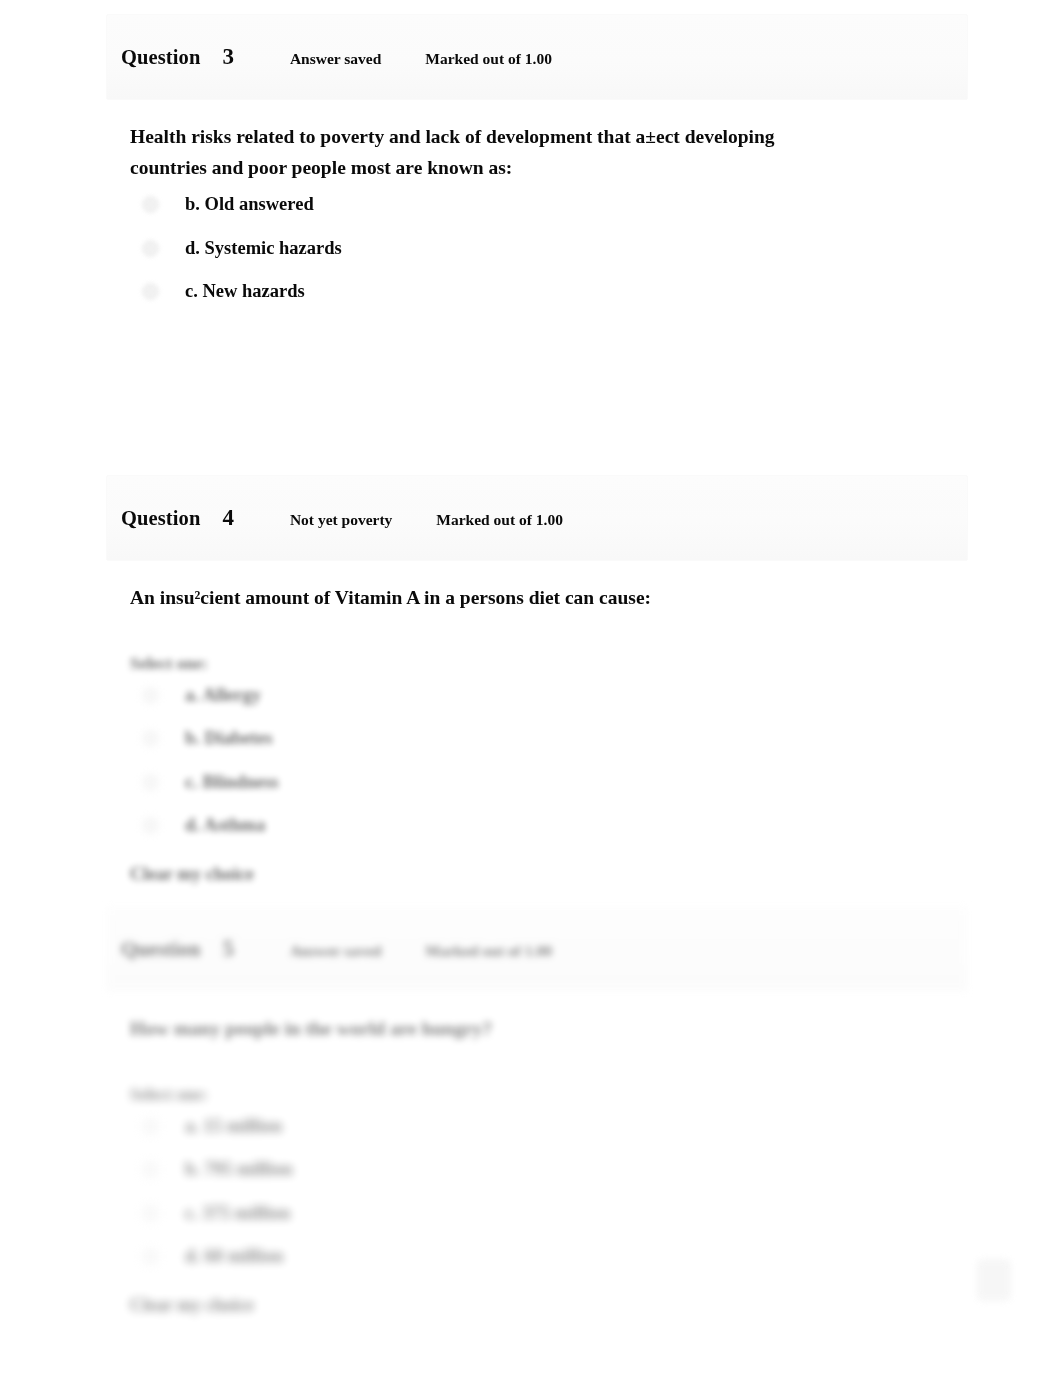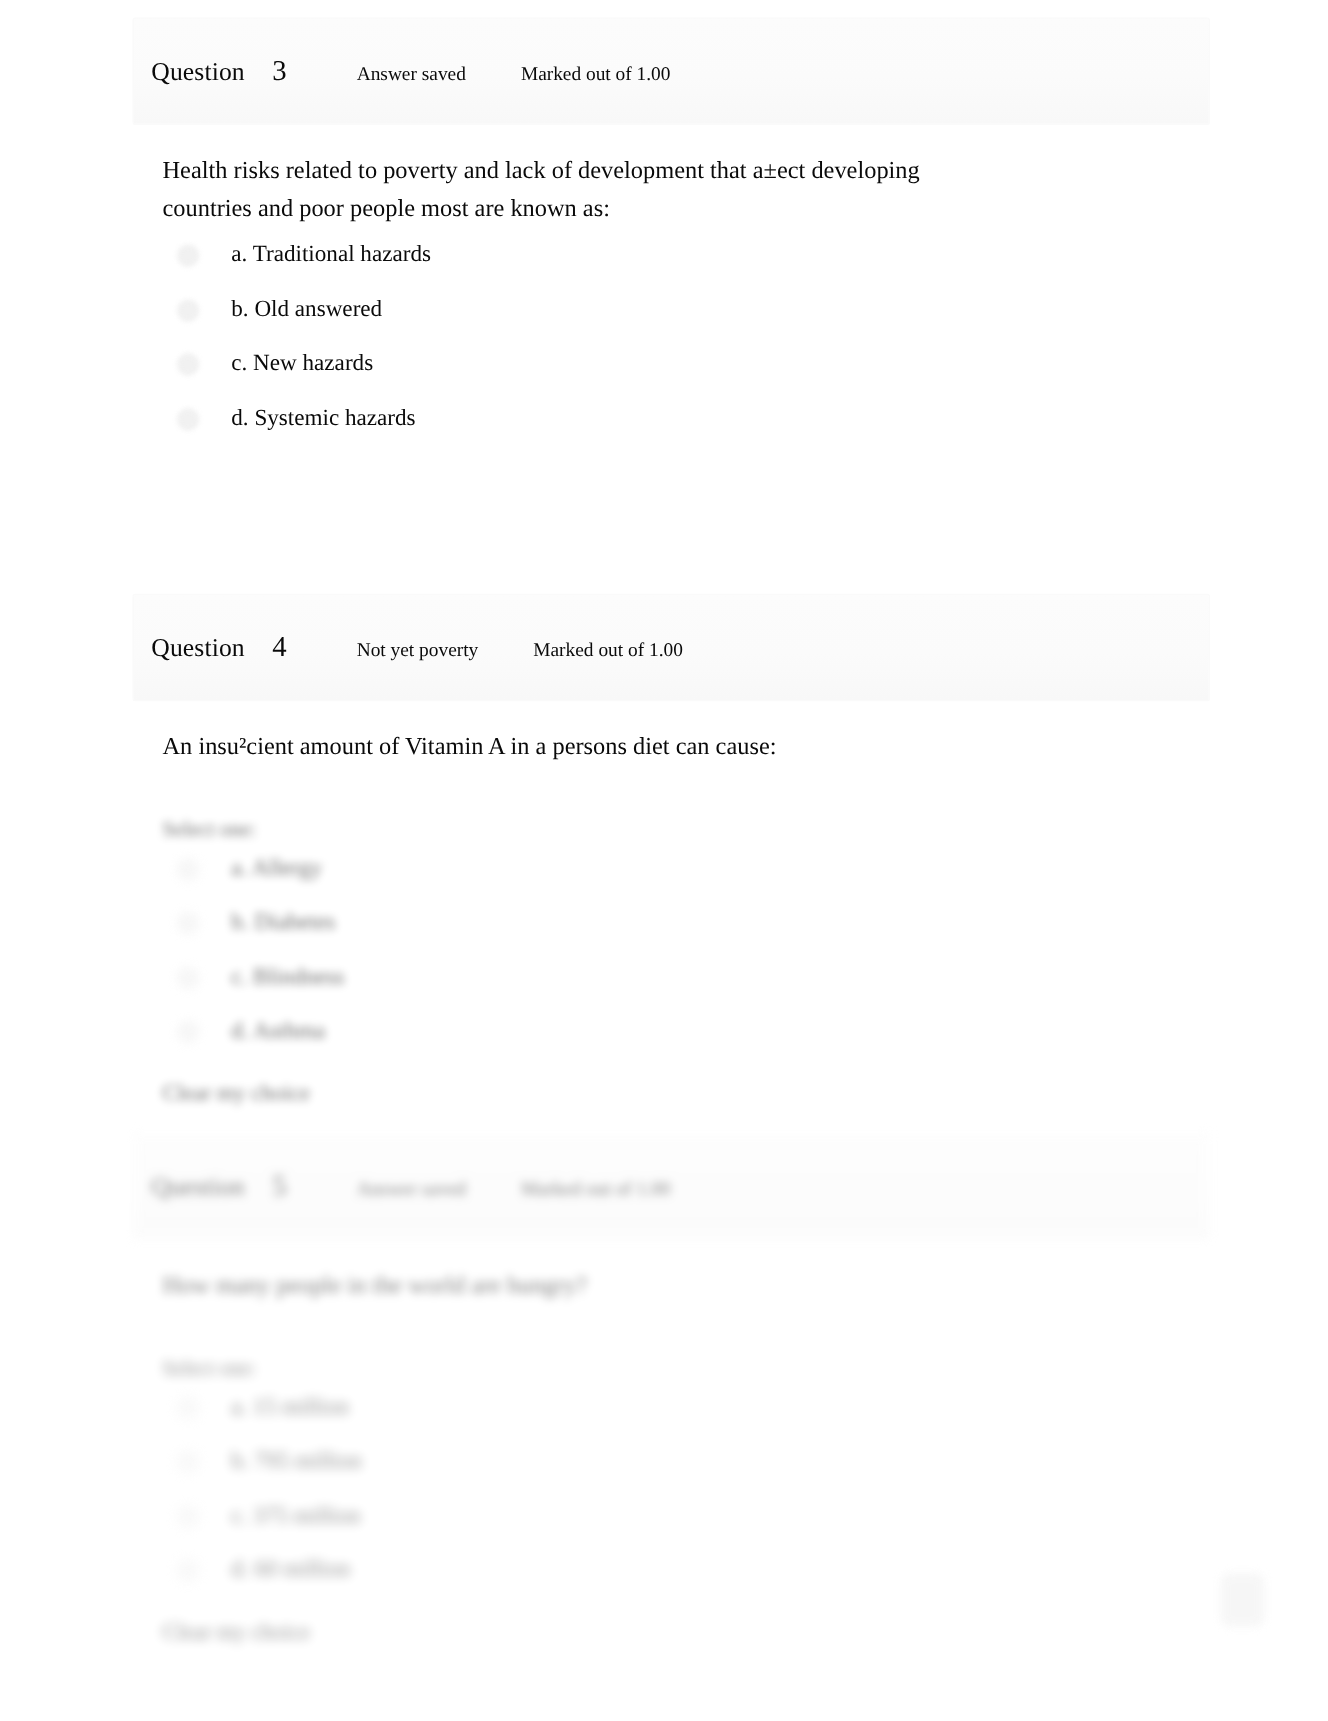--- a/index.html
+++ b/index.html
@@ -15,20 +15,21 @@
     position: relative;
     font-family: "Liberation Serif", "DejaVu Serif", serif;
     color: #0a0a0a;
     overflow: hidden;
   }
 
   .page {
     position: relative;
     width: 982px;
     height: 1377px;
+    font-weight: bold;
   }
 
   
   .qcard {
     position: absolute;
     left: 106px;
     width: 862px;
   }
 
   .qcard-header {
@@ -155,33 +156,29 @@
         <span class="q-number">3</span>
         <span class="q-state">Answer saved</span>
         <span class="q-mark">Marked out of 1.00</span>
       </div>
     </div>
     <div class="qcard-body">
       <p class="qtext">Health risks related to poverty and lack of development that a±ect developing countries and poor people most are known as:</p>
       <ul class="answers">
         <li class="answer-row">
           <span class="radio"></span>
-          <span class="answer-text">a. Traditional hazards</span>
-        </li>
-        <li class="answer-row">
-          <span class="radio"></span>
           <span class="answer-text">b. Old answered</span>
         </li>
         <li class="answer-row">
           <span class="radio"></span>
+          <span class="answer-text">d. Systemic hazards</span>
+        </li>
+        <li class="answer-row">
+          <span class="radio"></span>
           <span class="answer-text">c. New hazards</span>
-        </li>
-        <li class="answer-row">
-          <span class="radio"></span>
-          <span class="answer-text">d. Systemic hazards</span>
         </li>
       </ul>
     </div>
   </section>
 
   <section class="qcard" style="top:475px;">
     <div class="qcard-header blur-s">
       <div class="hdr-inner">
         <span class="q-label">Question</span>
         <span class="q-number">4</span>

